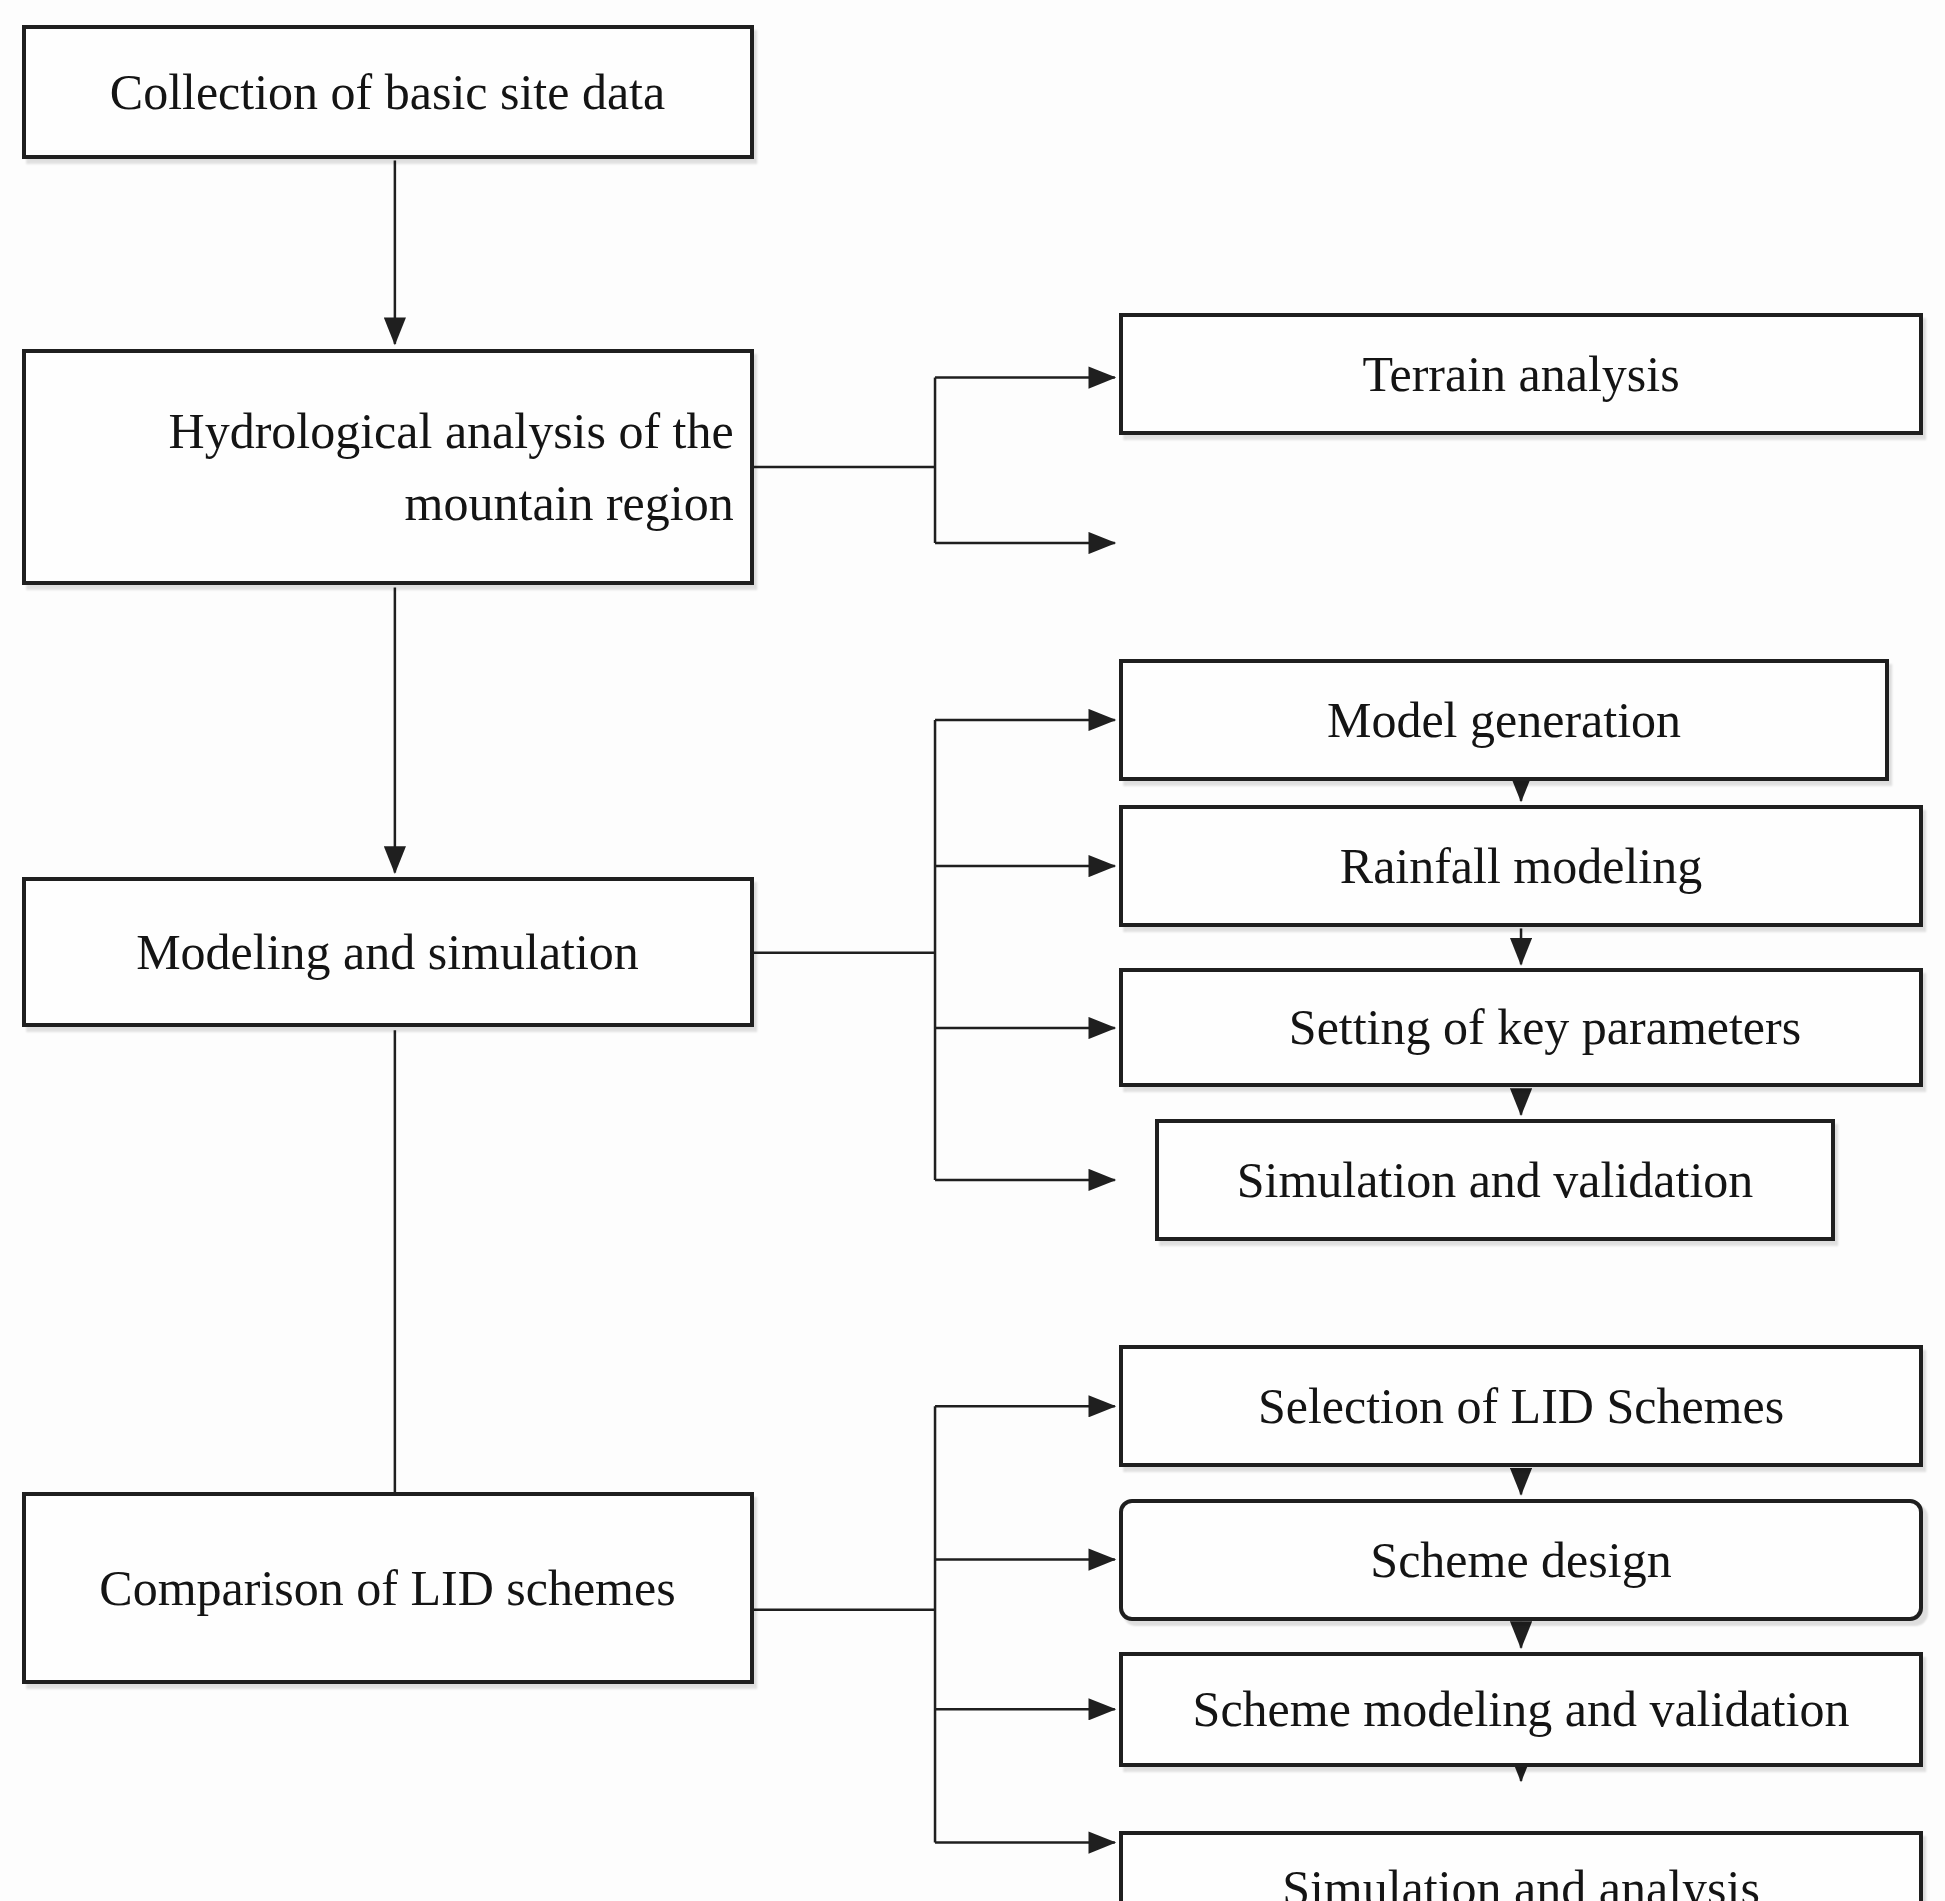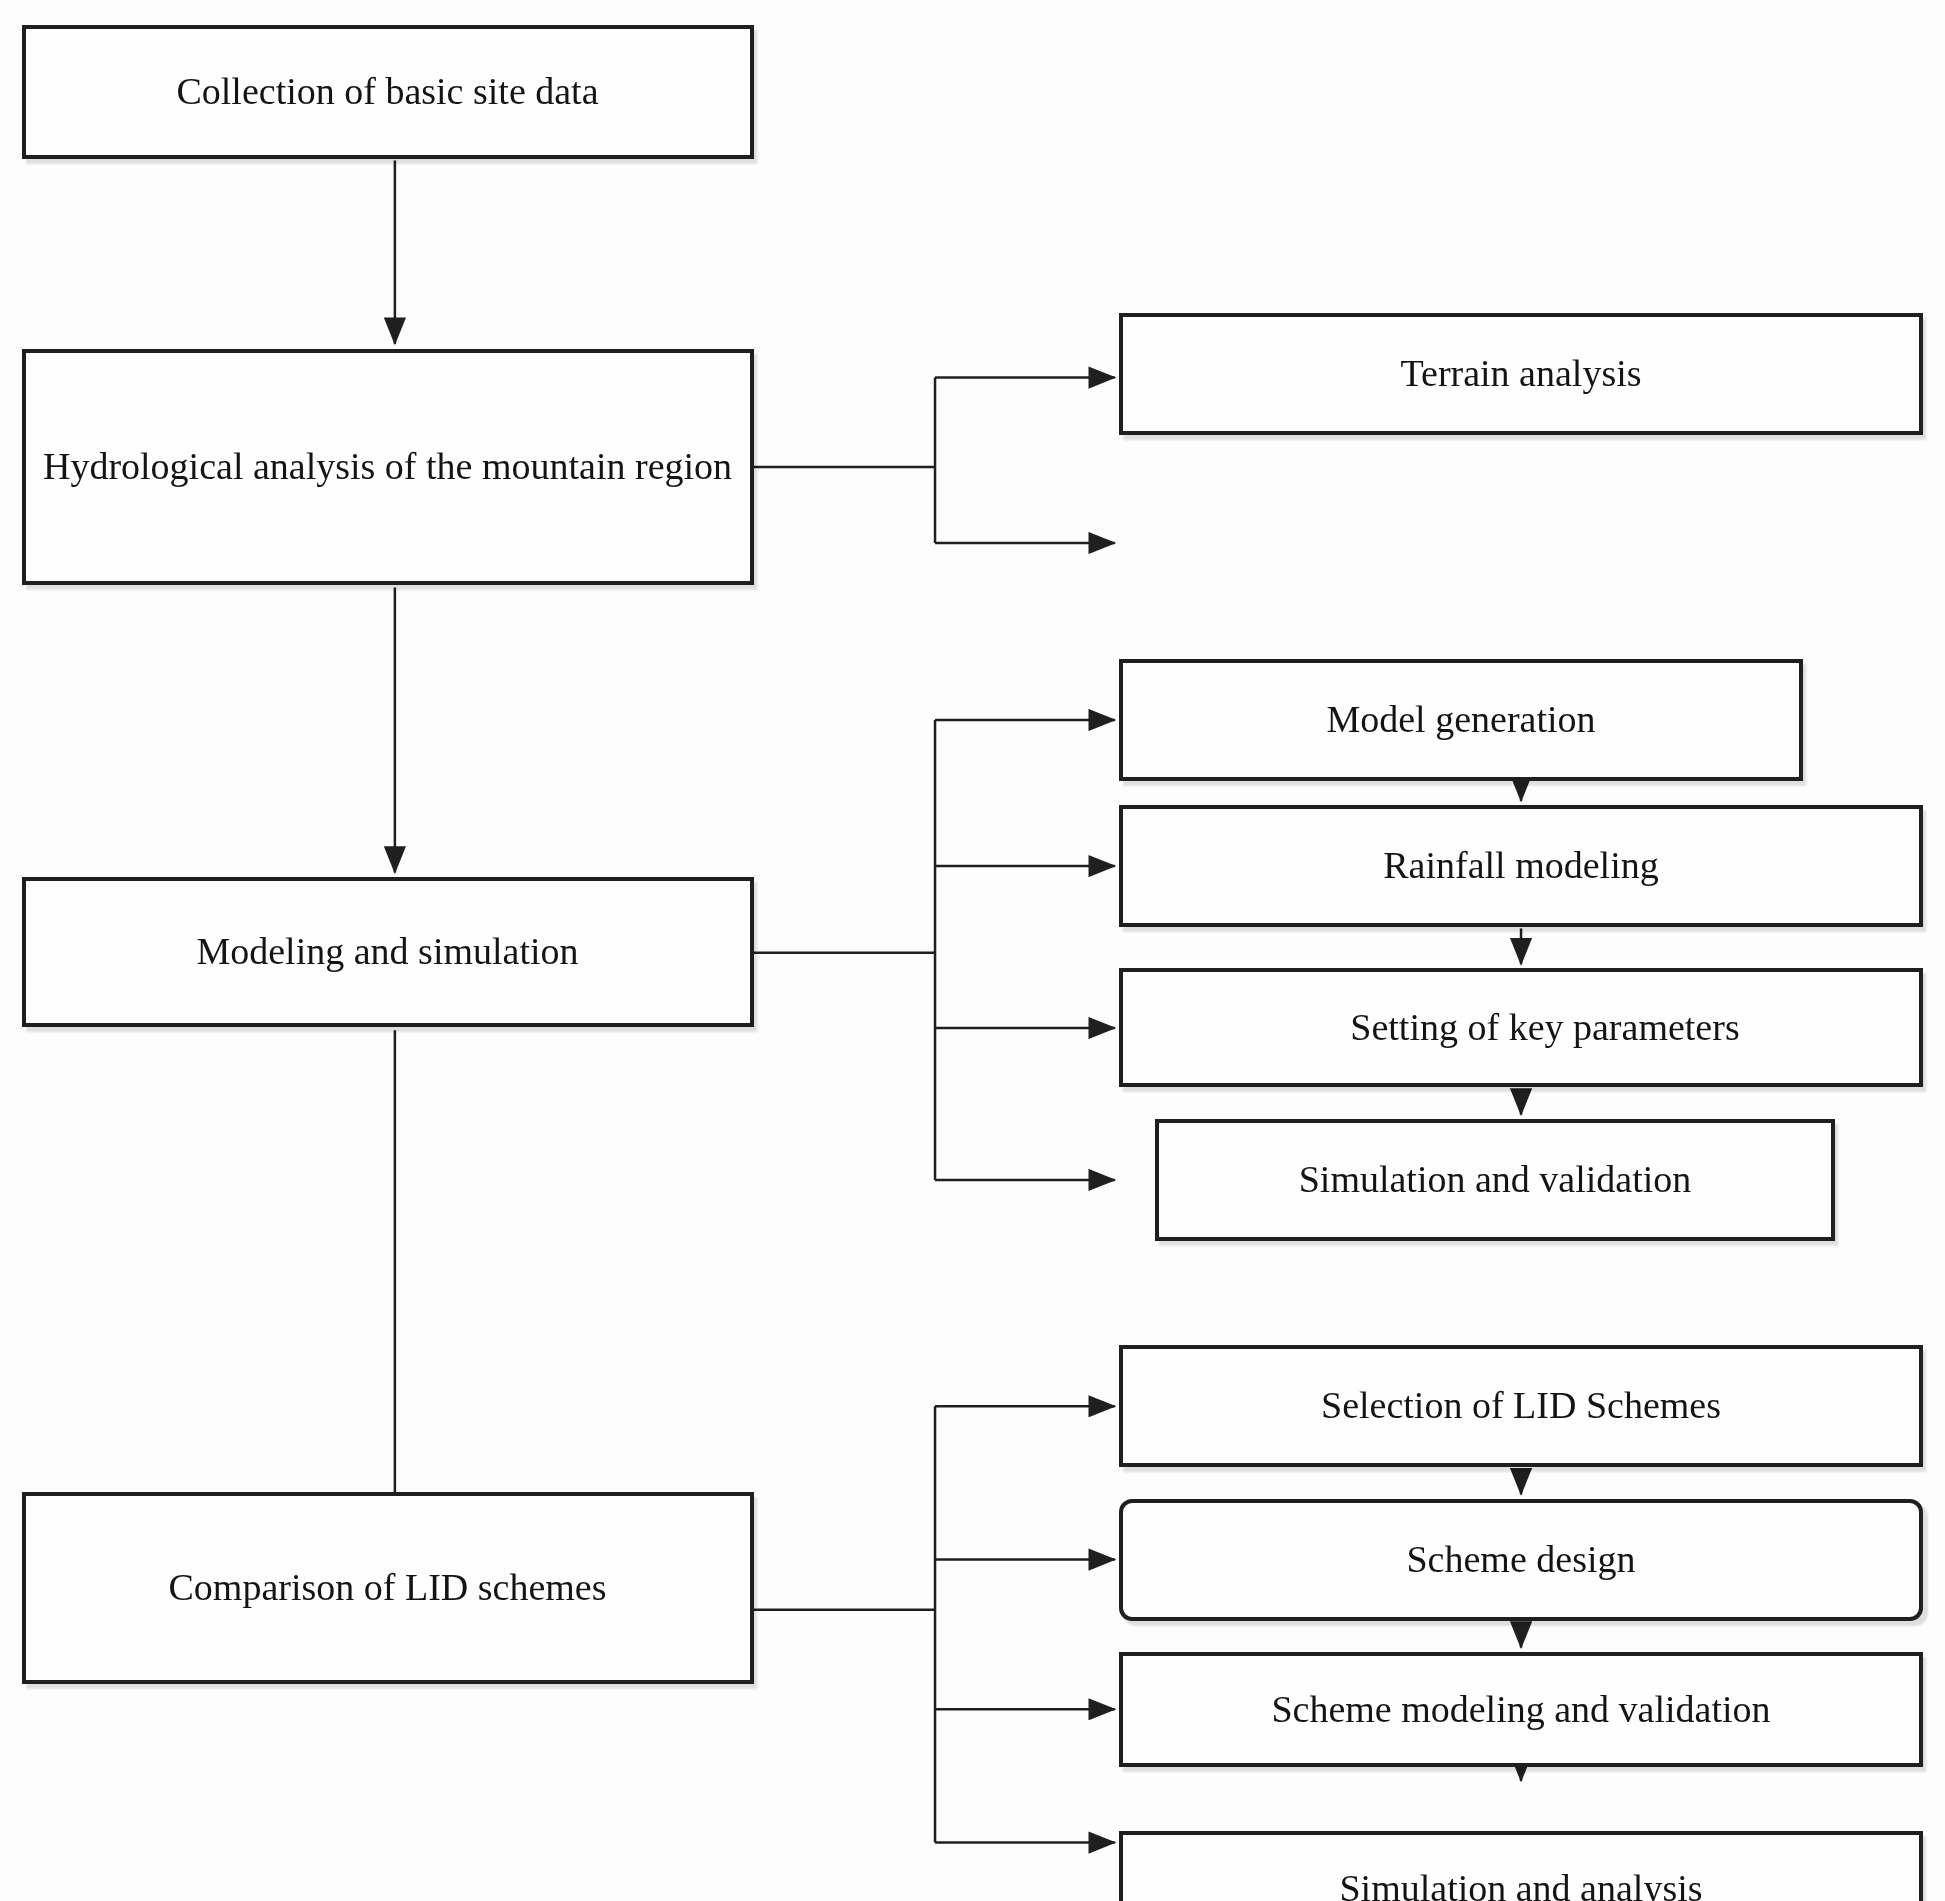--- a/index.html
+++ b/index.html
@@ -25,21 +25,21 @@
     position: absolute;
     z-index: 2;
     box-sizing: border-box;
     background: #fefefe;
     border: 4.3px solid #1f1f1f;
     display: flex;
     align-items: center;
     justify-content: center;
     text-align: right;
     color: #141414;
-    font-size: 38px;
+    font-size: 50px;
     line-height: 1.45;
     box-shadow: 4.3px 5px 2.1px rgba(0,0,0,0.12);
   }
   .node .lbl {
     display: block;
     padding: 0 15.8px;
   }
   .node.oneline .lbl {
     white-space: nowrap;
   }
@@ -117,21 +117,21 @@
 
   <div class="node oneline" style="left:21.5px; top:1492px; width:732px; height:192px;">
     <span class="lbl">Comparison of LID schemes</span>
   </div>
 
   <div class="node oneline" style="left:1119px; top:313px; width:804px; height:122px;">
     <span class="lbl">Terrain analysis</span>
   </div>
 
 
-  <div class="node oneline" style="left:1119px; top:659px; width:684px; height:122px;">
+  <div class="node oneline" style="left:1119px; top:659px; width:770px; height:122px;">
     <span class="lbl">Model generation</span>
   </div>
 
   <div class="node oneline" style="left:1119px; top:805px; width:804px; height:122px;">
     <span class="lbl">Rainfall modeling</span>
   </div>
 
   <div class="node oneline" style="left:1119px; top:968px; width:804px; height:119px;padding-left:48px;">
     <span class="lbl">Setting of key parameters</span>
   </div>

